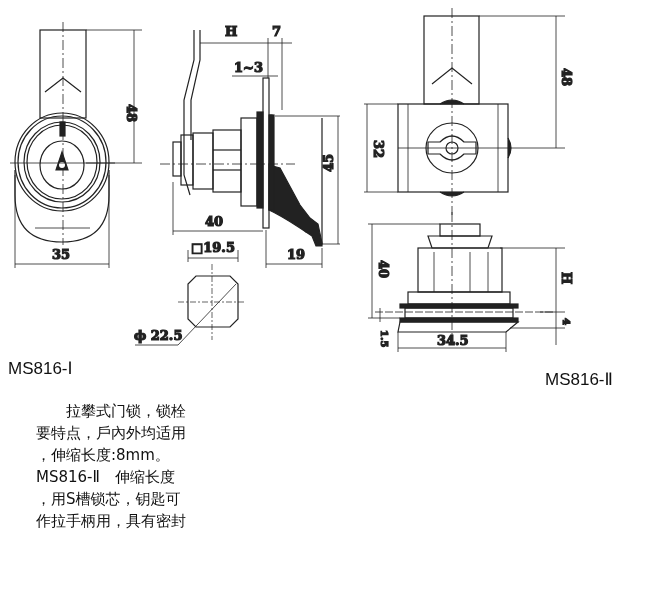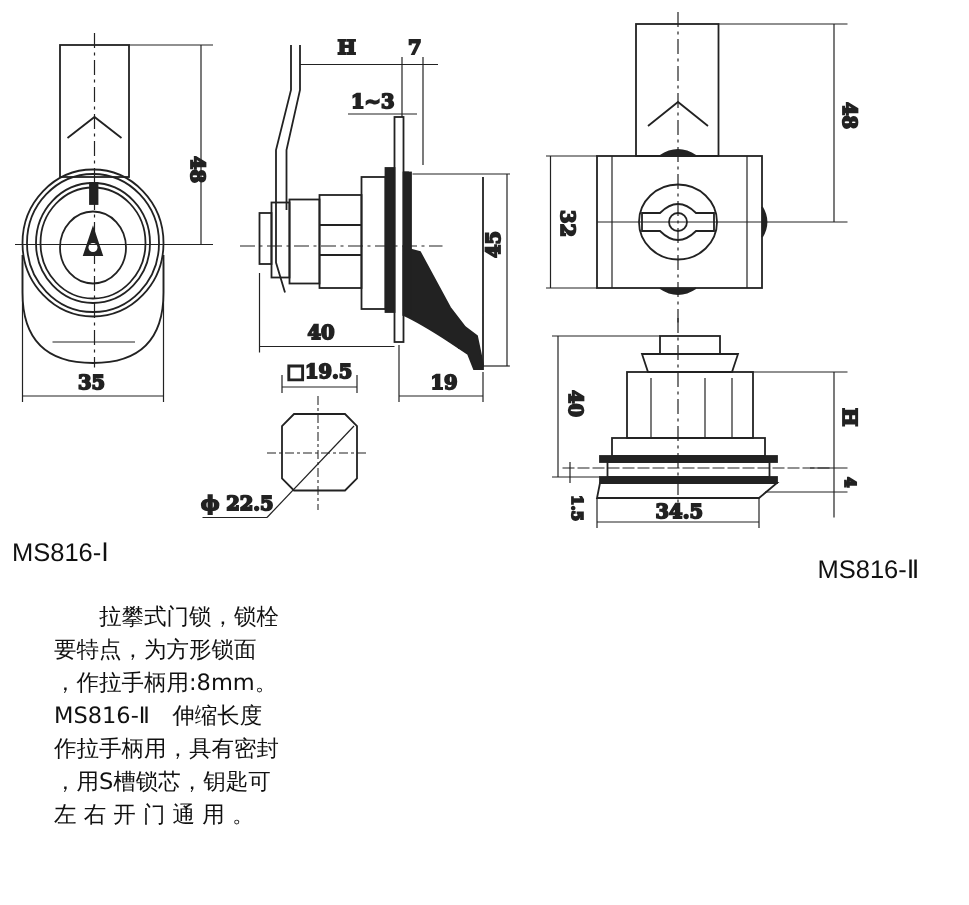--- a/index.html
+++ b/index.html
@@ -155,19 +155,18 @@
   <text class="dimtext" x="0" y="0" transform="translate(563,318) rotate(90)" style="font-size:10px">4</text>
   <text class="dimtext" x="0" y="0" transform="translate(381,330) rotate(90)" style="font-size:10px">1.5</text>
   <text class="dimtext" x="437" y="345">34.5</text>
 </svg>
 
 <div class="caption" style="left:8px; top:358px;">MS816-Ⅰ</div>
 <div class="caption" style="left:545px; top:358px;margin-top:11px;">MS816-Ⅱ</div>
 
 <div class="desc">
   <div>　　拉攀式门锁，锁栓</div>
-  <div>要特点，为方形锁面</div>
-  <div>，作拉手柄用:8mm。</div>
+  <div>要特点，戶內外均适用</div>
+  <div>，伸缩长度:8mm。</div>
   <div>MS816-Ⅱ　伸缩长度</div>
+  <div>，用S槽锁芯，钥匙可</div>
   <div>作拉手柄用，具有密封</div>
-  <div>，用S槽锁芯，钥匙可</div>
-  <div>左 右 开 门 通 用 。</div>
 </div>
 
 </body></html>

